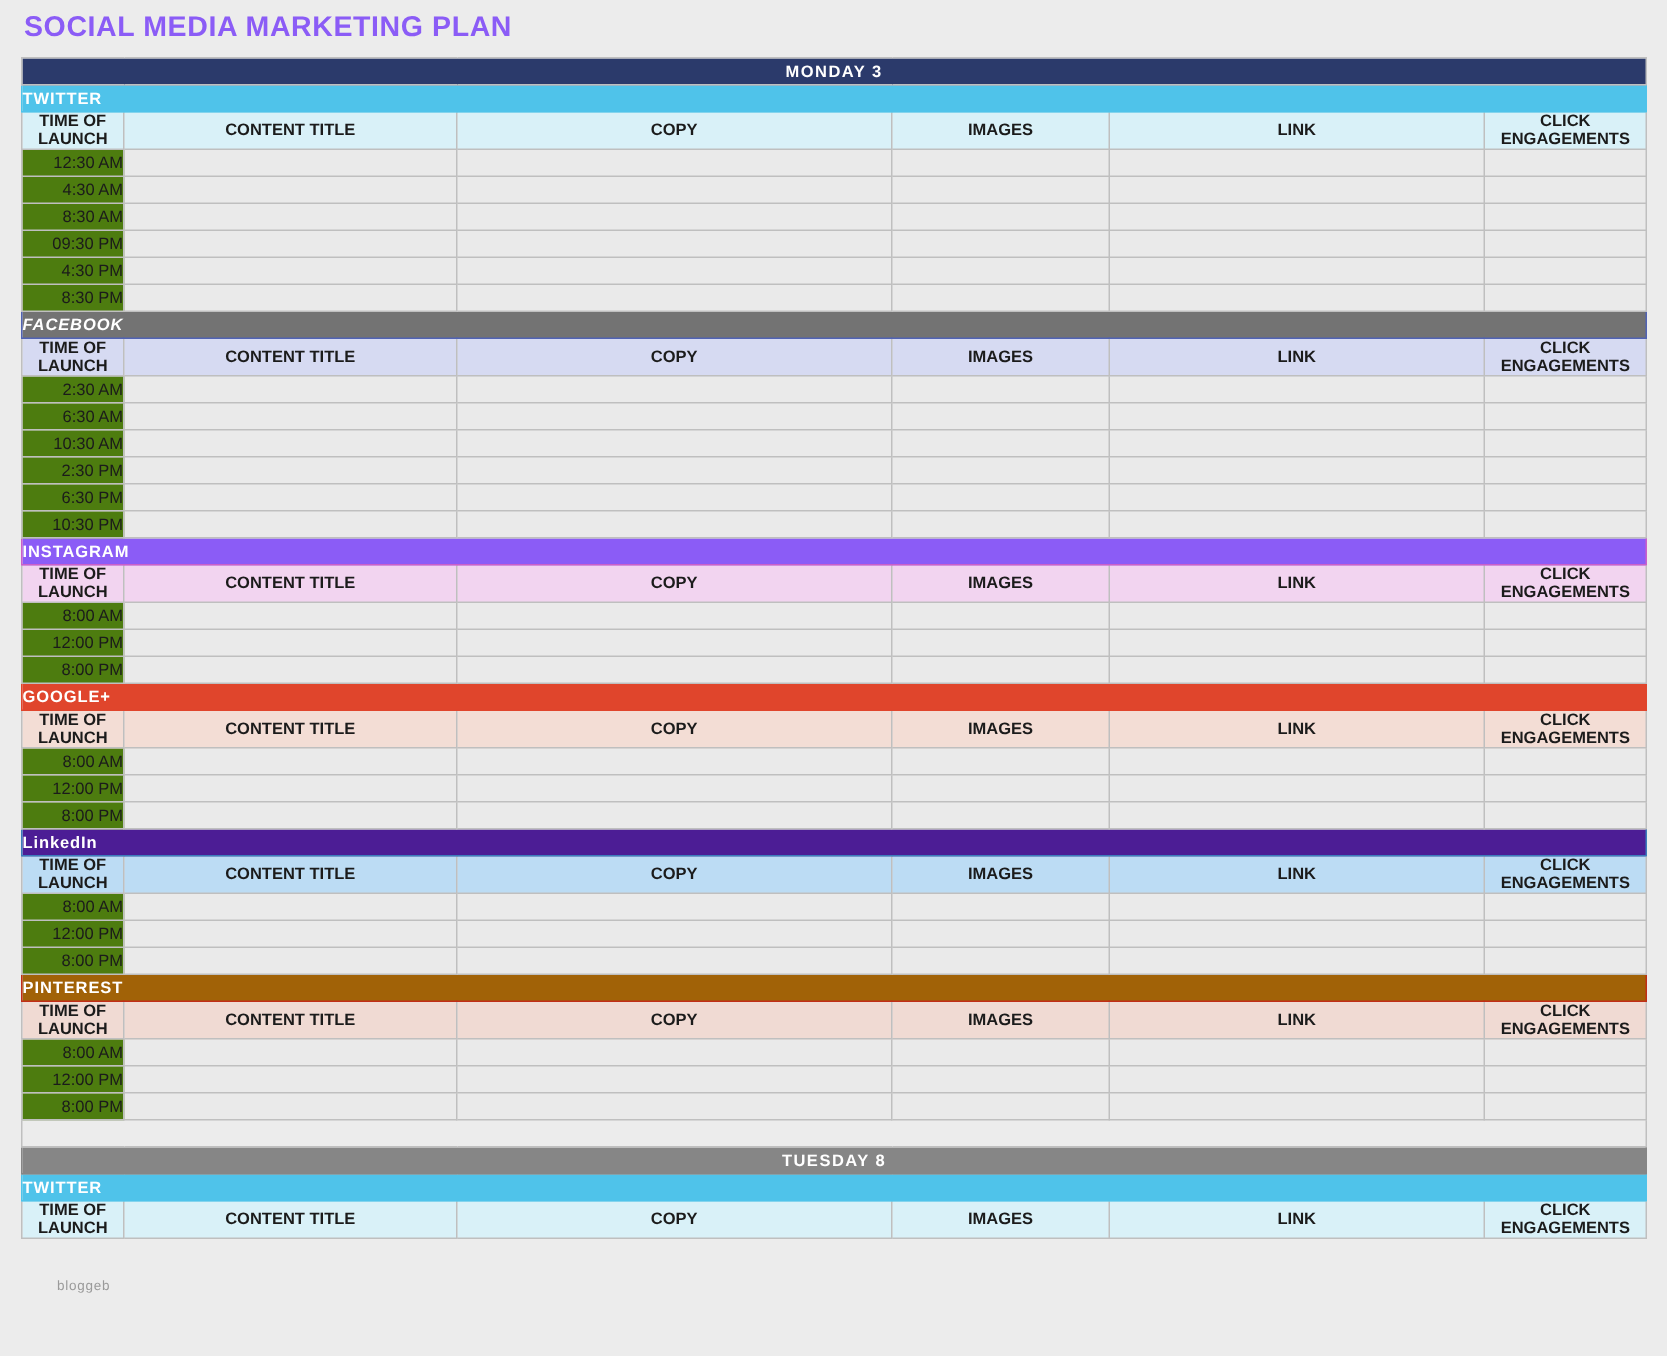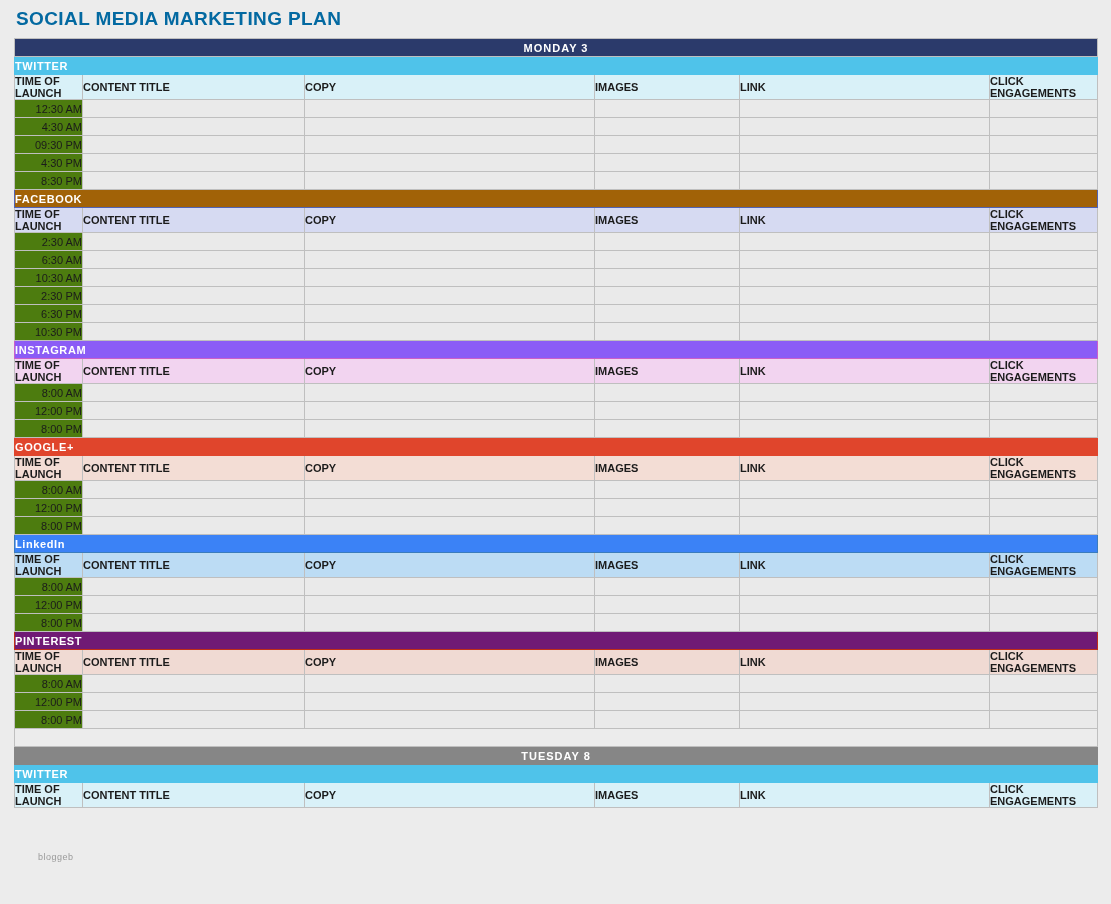--- a/index.html
+++ b/index.html
@@ -23,21 +23,21 @@
   }
   .title-bar {
     height: 38px;
     display: flex;
     align-items: center;
     padding-left: 16px;
   }
   .title-bar .title {
     font-size: 19px;
     font-weight: bold;
-    color: #0369a1;
+    color: #8b5cf6;
     letter-spacing: 0.4px;
   }
   .sheet {
     margin: 0 14px 0 14px;
     width: 1083px;
   }
   table.grid {
     border-collapse: collapse;
     table-layout: fixed;
     width: 1083px;
@@ -70,27 +70,28 @@
   .day-band.tuesday { background: #868686; border-color: #868686; }
 
   .net-band {
     font-size: 10px;
     font-weight: bold;
     color: #ffffff;
     letter-spacing: 0.6px;
     height: 15px;
   }
   .net-band.twitter { background: #4fc3ea; border-color: #4fc3ea; }
-  .net-band.facebook { background: #a16207; border-color: #5163b4; }
+  .net-band.facebook { background: #737373; border-color: #5163b4; font-style: italic; }
   .net-band.instagram { background: #8b5cf6; border-color: #cb5fc9; }
   .net-band.googleplus { background: #e0452c; border-color: #e0452c; }
-  .net-band.linkedin { background: #3b82f6; border-color: #3b7cbc; }
-  .net-band.pinterest { background: #701a75; border-color: #c02e17; }
+  .net-band.linkedin { background: #4c1d95; border-color: #3b7cbc; }
+  .net-band.pinterest { background: #a16207; border-color: #c02e17; }
 
   .hdr {
+    text-align: center;
     font-size: 10.5px;
     font-weight: bold;
     color: #1b1b1b;
     height: 32px;
     line-height: 12px;
     padding: 0 2px;
   }
   .hdr .two-line { display: block; }
 
   
@@ -175,20 +176,28 @@
           </tr>
           <tr>
             <td class="time-cell">4:30 AM</td>
             <td class="data-cell"></td>
             <td class="data-cell"></td>
             <td class="data-cell"></td>
             <td class="data-cell"></td>
             <td class="data-cell"></td>
           </tr>
           <tr>
+            <td class="time-cell">8:30 AM</td>
+            <td class="data-cell"></td>
+            <td class="data-cell"></td>
+            <td class="data-cell"></td>
+            <td class="data-cell"></td>
+            <td class="data-cell"></td>
+          </tr>
+          <tr>
             <td class="time-cell">09:30 PM</td>
             <td class="data-cell"></td>
             <td class="data-cell"></td>
             <td class="data-cell"></td>
             <td class="data-cell"></td>
             <td class="data-cell"></td>
           </tr>
           <tr>
             <td class="time-cell">4:30 PM</td>
             <td class="data-cell"></td>

